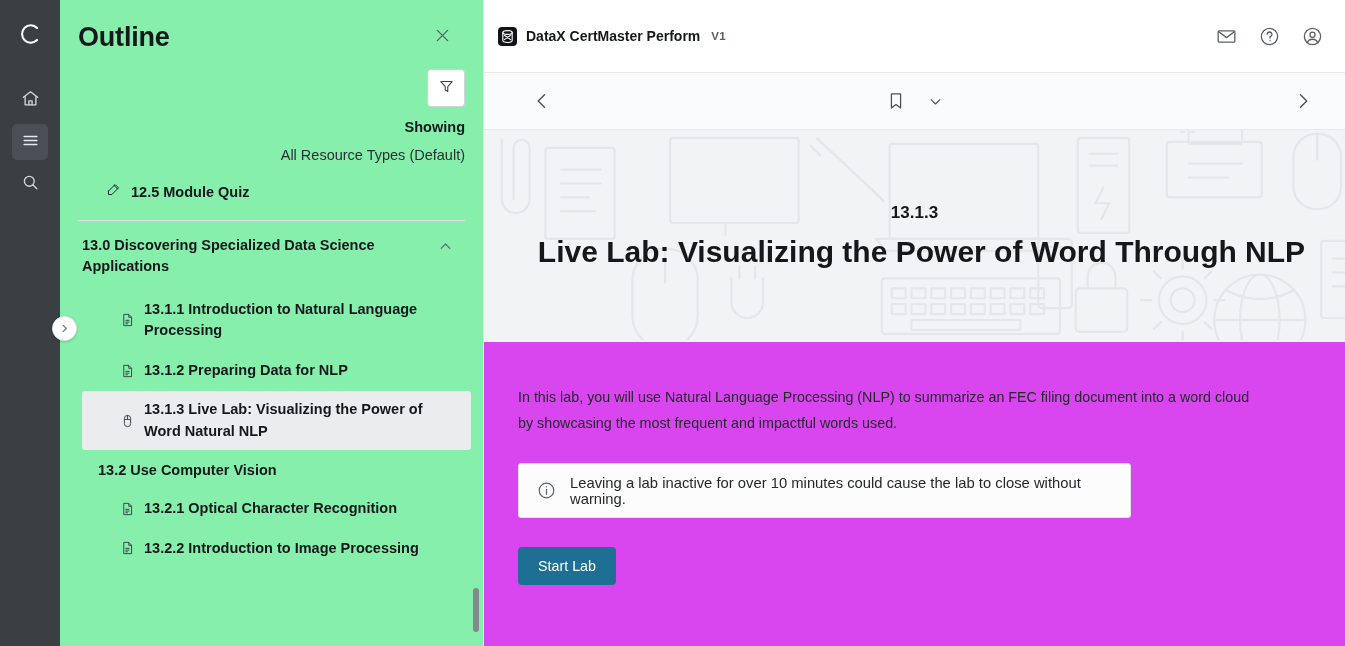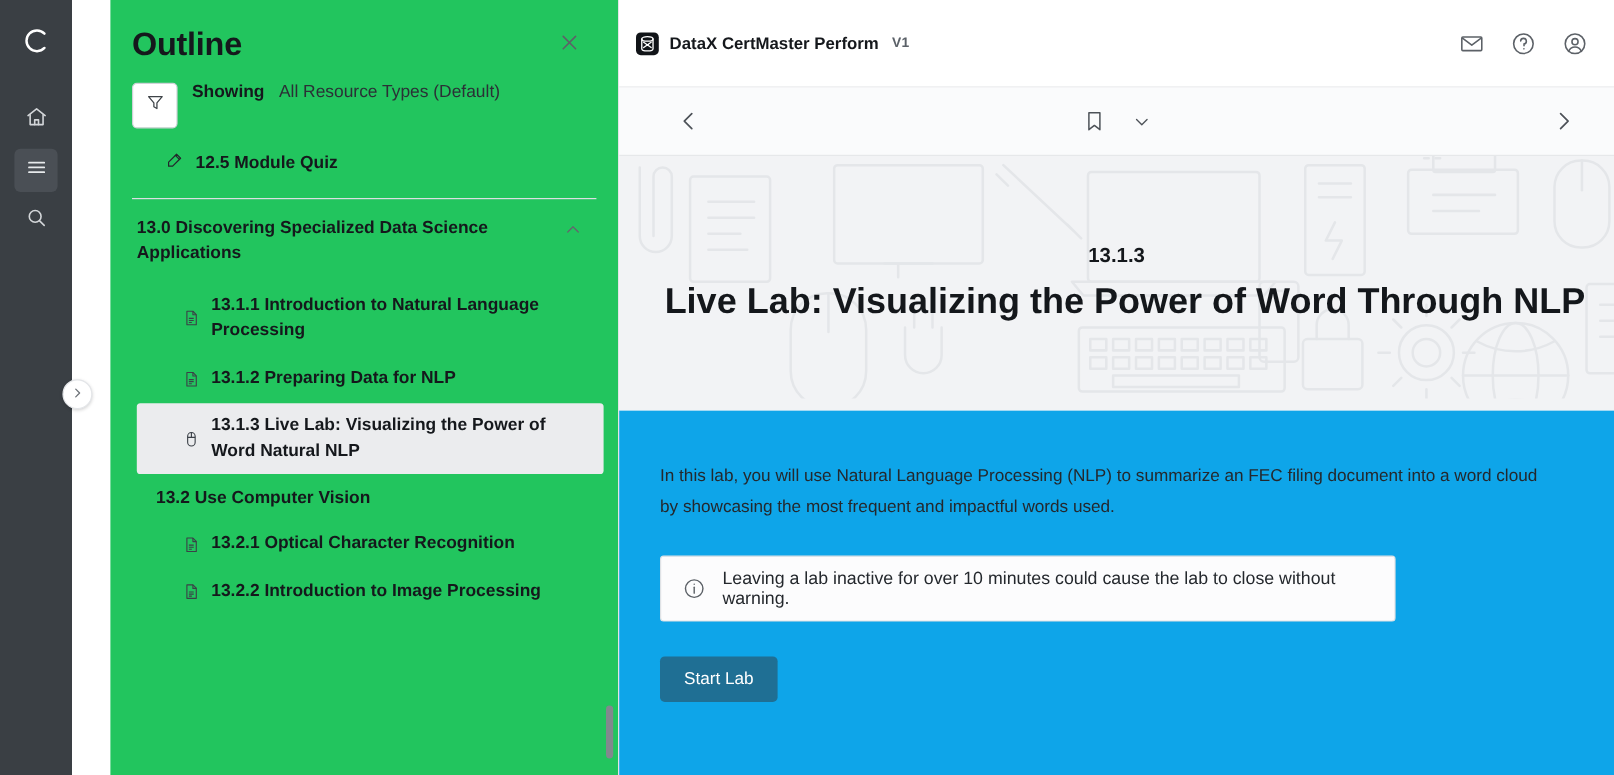--- a/index.html
+++ b/index.html
@@ -38,35 +38,36 @@
     width: 25px; height: 25px; border-radius: 50%;
     background: #ffffff; border: 1px solid #e3e5e8;
     box-shadow: 0 1px 3px rgba(0,0,0,.18);
     display: flex; align-items: center; justify-content: center;
     color: #6d7278; cursor: pointer; z-index: 9;
   }
 
   
   .sidebar {
     width: 424px; flex: 0 0 424px; height: 646px;
-    background: #22c55e;
+    background: #86efac;
     border-right: 1px solid #e2e4e7;
     position: relative;
-    display: flex; flex-direction: column; margin-left: 32px;
+    display: flex; flex-direction: column;
   }
   .sb-head {
     display: flex; align-items: center; justify-content: space-between;
     padding: 22px 28px 10px 18px;
   }
   .sb-title { font-size: 27px; font-weight: bold; color: #15181c; letter-spacing: -.2px; }
   .sb-close { width: 26px; height: 26px; display:flex; align-items:center; justify-content:center; color:#5c6167; cursor:pointer; }
 
   .sb-filter {
-    display: flex; align-items: flex-start; gap: 12px;
+    display: flex; align-items: flex-end; gap: 12px;
     padding: 6px 18px 0 18px;
+    flex-direction: column;
   }
   .filter-btn {
     width: 38px; height: 38px; border: 1px solid #cfd3d8; border-radius: 4px;
     background: #ffffff; display: flex; align-items: center; justify-content: center;
     color: #3f4449; cursor: pointer; flex: 0 0 38px;
   }
   .filter-label { font-size: 14.5px; font-weight: bold; color: #15181c; }
   .filter-value { font-size: 14.5px; color: #2b3036; }
 
   .sb-scroll {
@@ -139,21 +140,21 @@
     display: flex; flex-direction: column; align-items: center; justify-content: center;
   }
   .banner-pattern { position: absolute; inset: 0; opacity: 1; }
   .banner-num { position: relative; font-size: 17px; font-weight: bold; color: #14171b; z-index: 2; margin-bottom: 12px; }
   .banner-title {
     position: relative; z-index: 2;
     font-size: 30px; font-weight: bold; color: #14171b;
     white-space: nowrap; padding-left: 14px;
   }
 
-  .body-area { flex: 1; padding: 42px 34px 0 34px; background: #0ea5e9; }
+  .body-area { flex: 1; padding: 42px 34px 0 34px; background: #d946ef; }
   .para { font-size: 14.3px; color: #24282d; line-height: 1.82; max-width: 745px; }
   .callout {
     margin-top: 27px; width: 613px; min-height: 55px;
     border: 1px solid #dfe2e5; border-radius: 3px; background: #fcfcfd;
     display: flex; align-items: center; gap: 14px; padding: 0 18px;
   }
   .callout .ci { color: #5c6167; flex: 0 0 auto; display:flex; }
   .callout .ctext { font-size: 14.8px; color: #24282d; }
   .start-btn {
     margin-top: 29px; display: inline-flex; align-items: center; justify-content: center;

